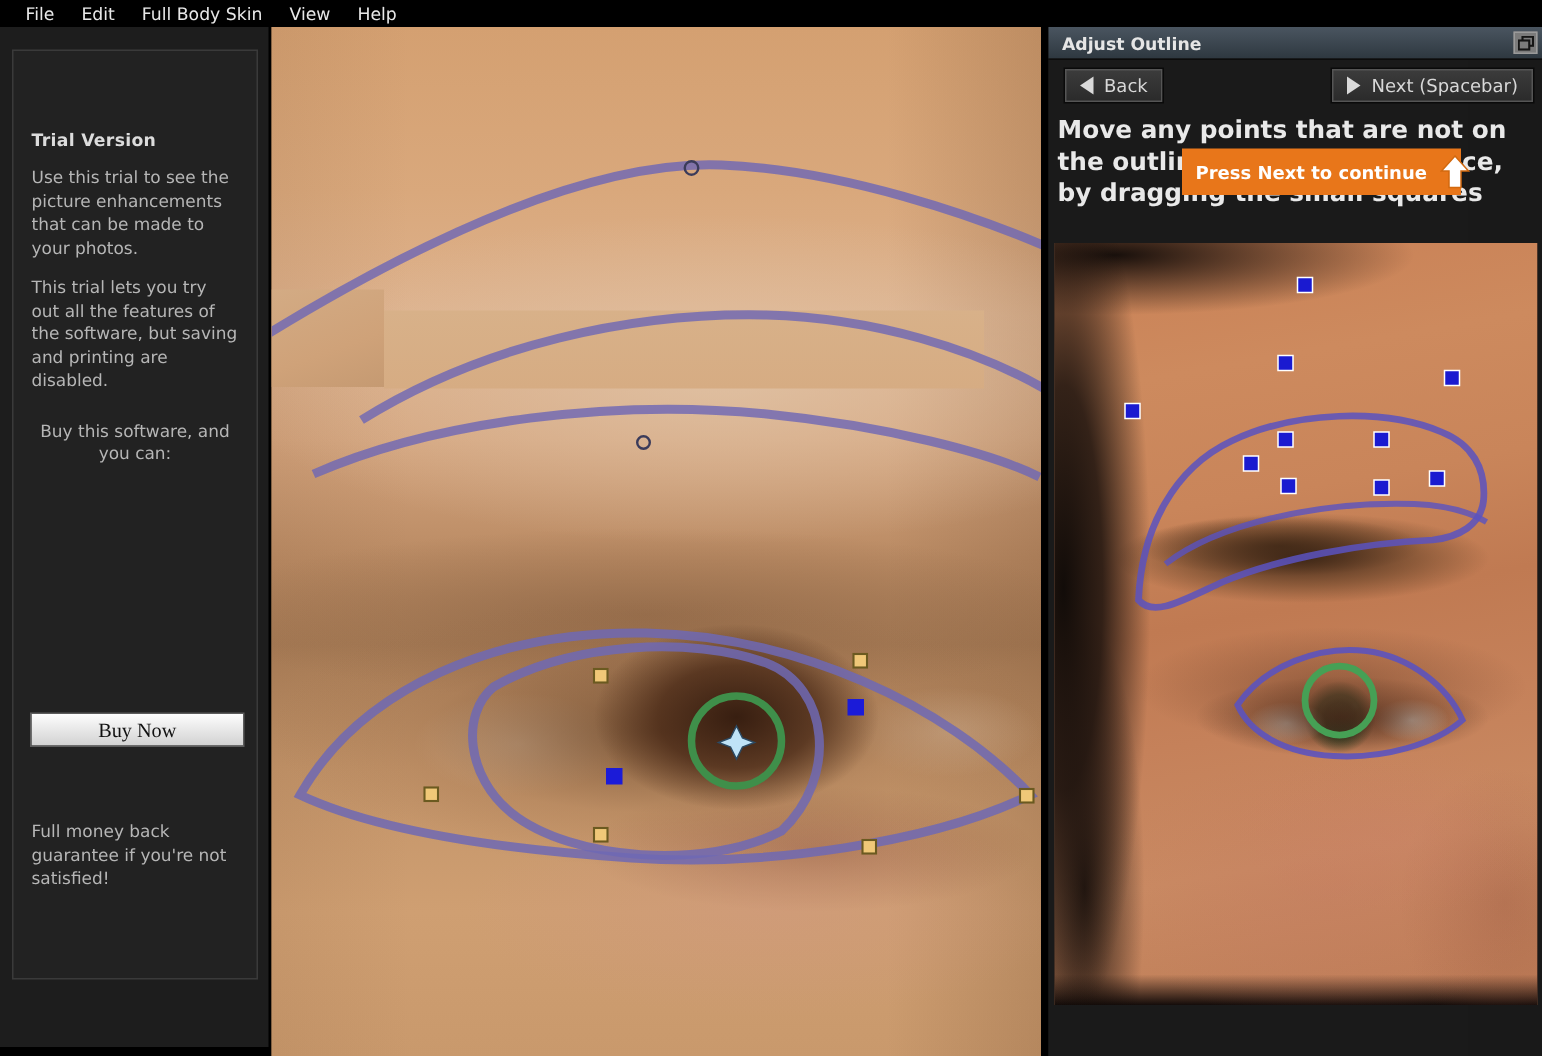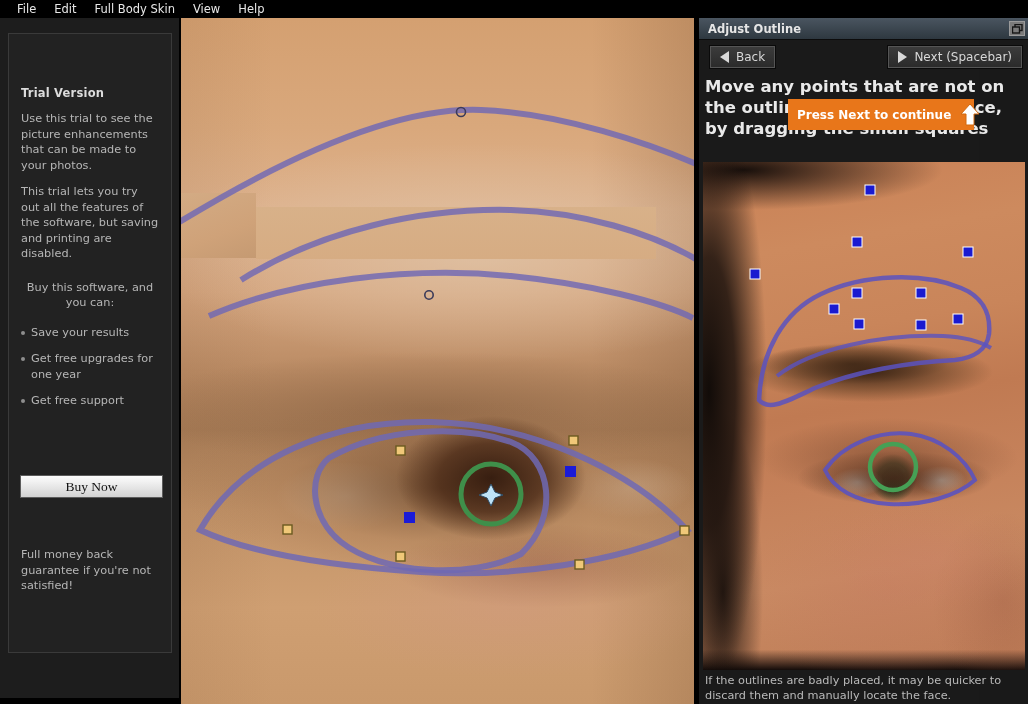--- a/index.html
+++ b/index.html
@@ -216,25 +216,20 @@
     <div class="menu-item">Help</div>
   </div>
 
   <div class="sidebar">
     <div class="trial-box">
       <div class="trial-inner">
         <div class="trial-title">Trial Version</div>
         <div class="trial-p">Use this trial to see the picture enhancements that can be made to your photos.</div>
         <div class="trial-p">This trial lets you try out all the features of the software, but saving and printing are disabled.</div>
         <div class="trial-p" style="margin-top:18px;text-align:center;">Buy this software, and you can:</div>
-        <div class="trial-bullets">
-          <div class="bullet">Save your results</div>
-          <div class="bullet">Get free upgrades for one year</div>
-          <div class="bullet">Get free support</div>
-        </div>
       </div>
       <div class="buy-btn">Buy Now</div>
       <div class="guarantee">Full money back guarantee if you're not satisfied!</div>
     </div>
   </div>
 
   <div class="canvas-wrap">
     <div class="canvas-photo"></div>
     <div class="artifact-patch"></div>
     <div class="artifact-patch2"></div>
@@ -332,18 +327,17 @@
             <rect x="149" y="126" width="10" height="10" fill="#1a1ad0" stroke="#fff" stroke-width="1"></rect>
             <rect x="213" y="126" width="10" height="10" fill="#1a1ad0" stroke="#fff" stroke-width="1"></rect>
             <rect x="126" y="142" width="10" height="10" fill="#1a1ad0" stroke="#fff" stroke-width="1"></rect>
             <rect x="250" y="152" width="10" height="10" fill="#1a1ad0" stroke="#fff" stroke-width="1"></rect>
             <rect x="151" y="157" width="10" height="10" fill="#1a1ad0" stroke="#fff" stroke-width="1"></rect>
             <rect x="213" y="158" width="10" height="10" fill="#1a1ad0" stroke="#fff" stroke-width="1"></rect>
           </g>
         </svg>
       </div>
 
-      <div class="footnote">If the outlines are badly placed, it may be quicker to discard them and manually locate the face.</div>
 
     </div>
   </div>
 
 </div>
 
 </body></html>

